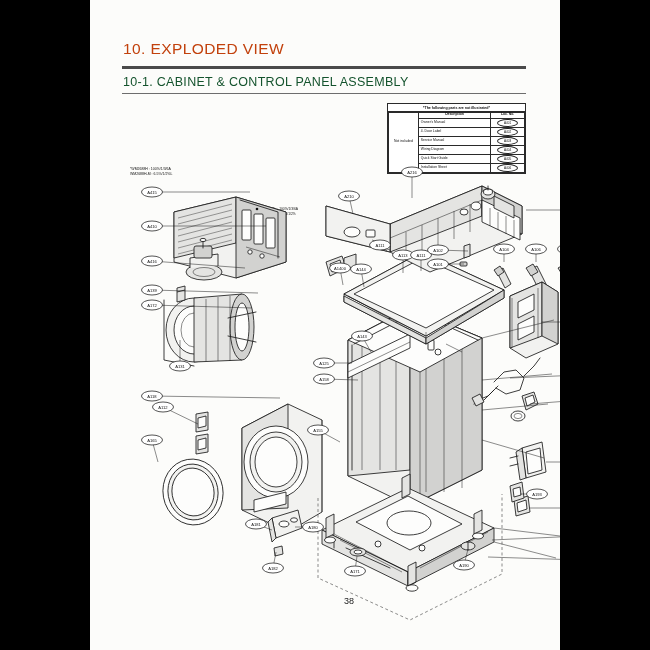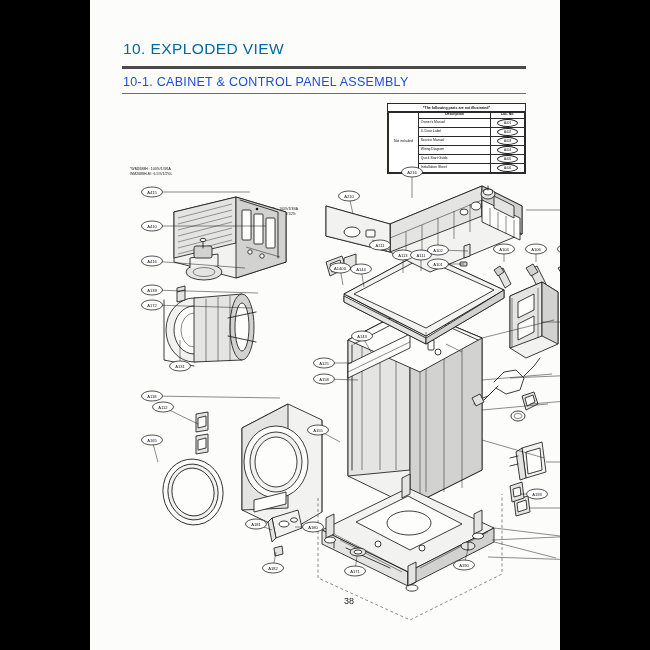--- a/index.html
+++ b/index.html
@@ -14,30 +14,30 @@
     position:absolute;left:90px;top:0;width:470px;height:650px;
     background:#fcfcfa;
   }
   .bar{position:absolute;top:0;height:650px;background:#000;}
   .bar.left{left:0;width:90px;}
   .bar.right{left:560px;width:90px;}
 
   
   .h-title{
     position:absolute;left:33px;top:40px;
-    font-size:15.5px;letter-spacing:.4px;color:#0369a1;
+    font-size:15.5px;letter-spacing:.4px;color:#c2410c;
     white-space:nowrap;
   }
   .h-rule{
     position:absolute;left:32px;top:66px;width:404px;height:2.5px;
     background:#4a4a4a;
   }
   .h-sub{
     position:absolute;left:33px;top:75px;
-    font-size:12.5px;letter-spacing:.3px;color:#1d4ed8;
+    font-size:12.5px;letter-spacing:.3px;color:#14532d;
     white-space:nowrap;
   }
   .h-sub-rule{
     position:absolute;left:32px;top:93px;width:404px;height:1px;
     background:#6d6d6d;
   }
 
   
   .legend{
     position:absolute;left:297px;top:103px;width:137px;

